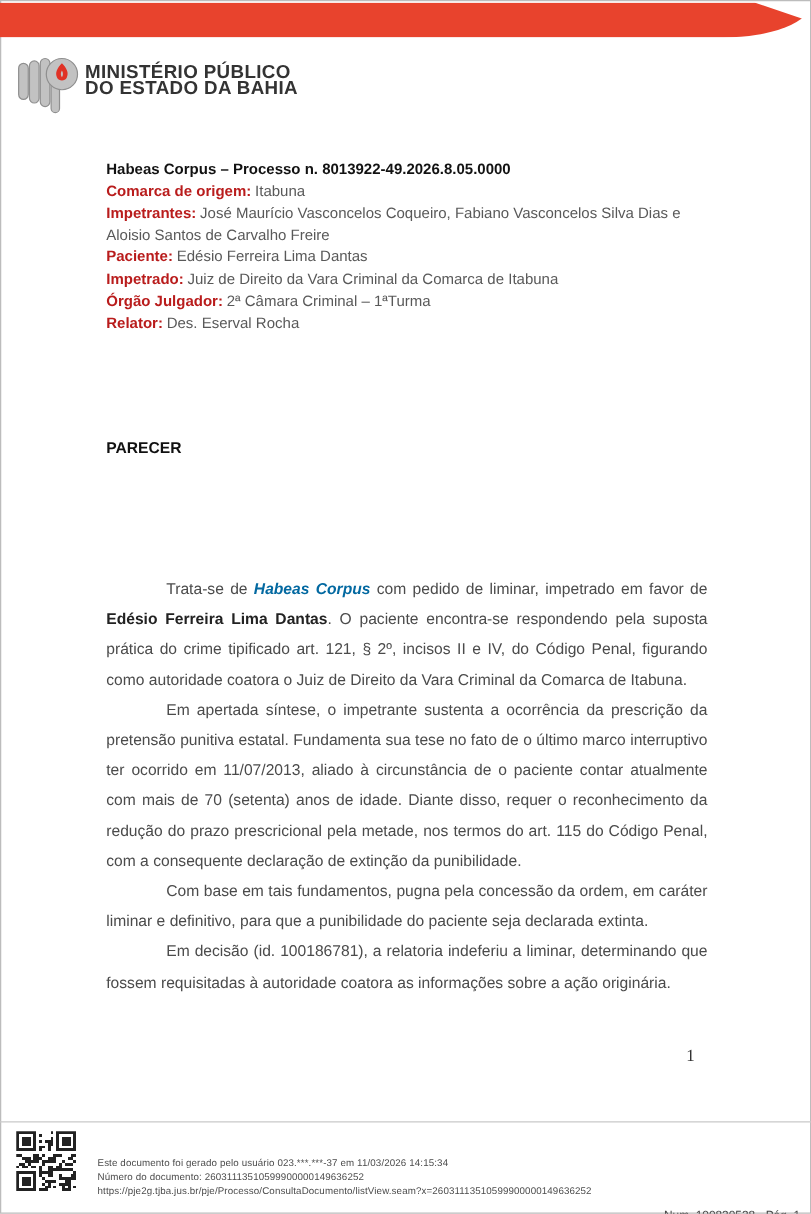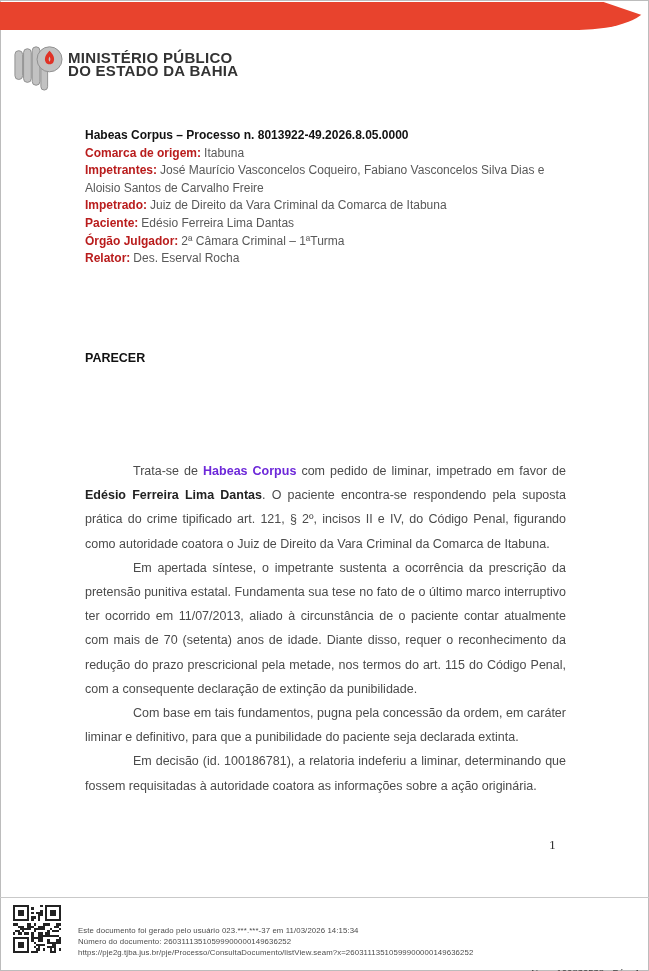--- a/index.html
+++ b/index.html
@@ -32,21 +32,21 @@
   .section-title{
     position:absolute;left:85px;top:351px;width:481px;text-align:left;
     font-weight:bold;font-size:12.5px;color:#111;
   }
   .body-text{
     position:absolute;left:85px;top:459px;width:481px;
     font-size:12.5px;line-height:24.2px;color:#4b4b4b;text-align:justify;
   }
   .body-text p{margin:0;text-indent:48px;}
   .body-text .b{font-weight:bold;color:#222;}
-  .body-text .bi{font-weight:bold;color:#6d28d9;}
+  .body-text .bi{font-weight:bold;font-style:italic;color:#0369a1;}
   .page-number{
     position:absolute;left:549px;top:837px;
     font-family:"Liberation Serif", serif;font-size:13.5px;color:#333;
   }
   
   .footer-sep{position:absolute;left:0;top:897px;width:649px;border-top:1px solid #c9c9c9;}
   .qr{position:absolute;left:13px;top:905px;width:48px;height:48px;}
   .footer-lines{
     position:absolute;left:78px;top:926px;
     font-size:7.8px;line-height:10.9px;color:#4c4c4c;letter-spacing:.1px;
@@ -75,22 +75,22 @@
 </div>
 <div class="org-name">
   <div>MINISTÉRIO PÚBLICO</div>
   <div>DO ESTADO DA BAHIA</div>
 </div>
 
 <div class="meta">
   <div class="meta-title">Habeas Corpus – Processo n. 8013922-49.2026.8.05.0000</div>
   <div class="meta-line"><span class="lbl">Comarca de origem:</span><span class="val">Itabuna</span></div>
   <div class="meta-line"><span class="lbl">Impetrantes:</span><span class="val">José Maurício Vasconcelos Coqueiro, Fabiano Vasconcelos Silva Dias e Aloisio Santos de Carvalho Freire</span></div>
+  <div class="meta-line"><span class="lbl">Paciente:</span><span class="val">Edésio Ferreira Lima Dantas</span></div>
   <div class="meta-line"><span class="lbl">Impetrado:</span><span class="val">Juiz de Direito da Vara Criminal da Comarca de Itabuna</span></div>
-  <div class="meta-line"><span class="lbl">Paciente:</span><span class="val">Edésio Ferreira Lima Dantas</span></div>
   <div class="meta-line"><span class="lbl">Órgão Julgador:</span><span class="val">2ª Câmara Criminal – 1ªTurma</span></div>
   <div class="meta-line"><span class="lbl">Relator:</span><span class="val">Des. Eserval Rocha</span></div>
 </div>
 
 <div class="section-title">PARECER</div>
 
 <div class="body-text">
   <p><span>Trata-se de </span><span class="bi">Habeas Corpus</span><span> com pedido de liminar, impetrado em favor de </span><span class="b">Edésio Ferreira Lima Dantas</span><span>. O paciente encontra-se respondendo pela suposta prática do crime tipificado art. 121, § 2º, incisos II e IV, do Código Penal, figurando como autoridade coatora o Juiz de Direito da Vara Criminal da Comarca de Itabuna.</span></p>
   <p><span>Em apertada síntese, o impetrante sustenta a ocorrência da prescrição da pretensão punitiva estatal. Fundamenta sua tese no fato de o último marco interruptivo ter ocorrido em 11/07/2013, aliado à circunstância de o paciente contar atualmente com mais de 70 (setenta) anos de idade. Diante disso, requer o reconhecimento da redução do prazo prescricional pela metade, nos termos do art. 115 do Código Penal, com a consequente declaração de extinção da punibilidade.</span></p>
   <p><span>Com base em tais fundamentos, pugna pela concessão da ordem, em caráter liminar e definitivo, para que a punibilidade do paciente seja declarada extinta.</span></p>

